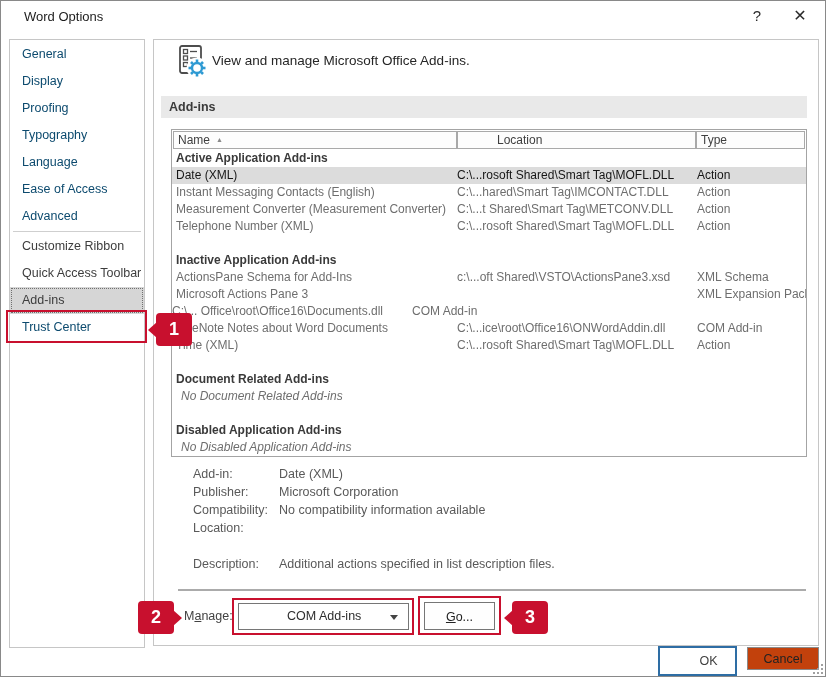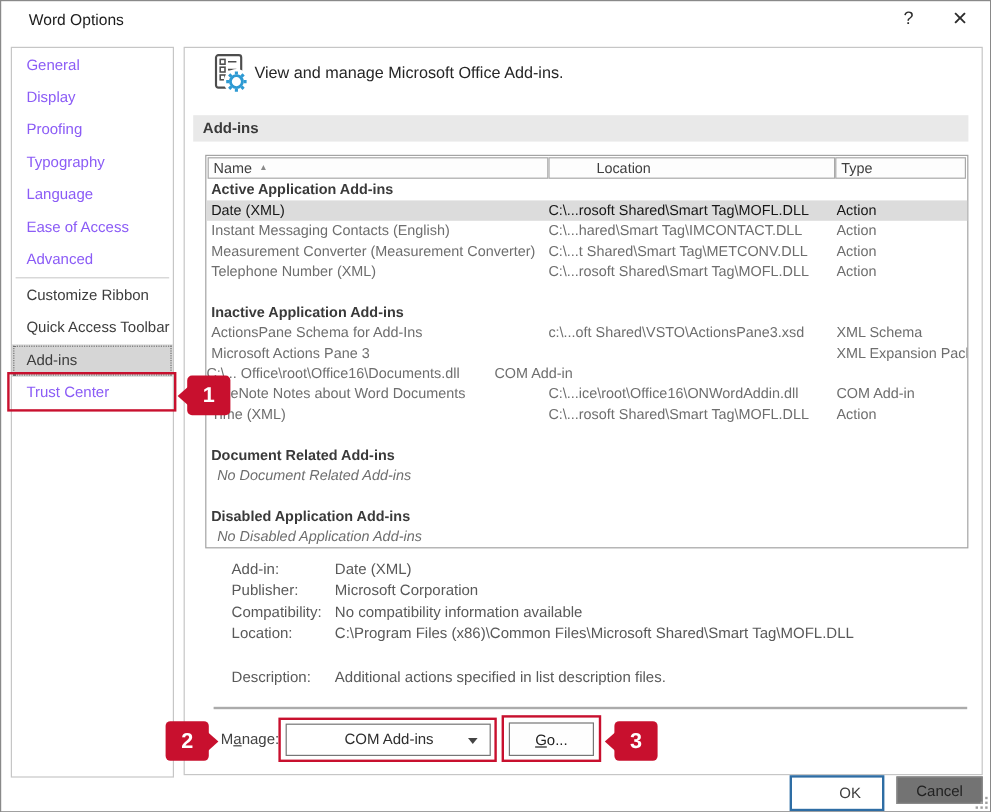--- a/index.html
+++ b/index.html
@@ -12,21 +12,21 @@
   .help-btn{position:absolute;left:746px;top:6px;width:20px;text-align:center;
     font-size:15px;color:#2b2b2b;cursor:default;}
   .close-btn{position:absolute;left:788px;top:5px;width:22px;text-align:center;
     font-size:16px;color:#2b2b2b;cursor:default;}
 
   
   .sidebar{position:absolute;left:8px;top:38px;width:136px;height:609px;
     box-sizing:border-box;border:1px solid #c6c6c6;padding-top:1px;background:#fff;}
   .sitem{height:27px;line-height:27px;padding-left:12px;font-size:12.5px;
     color:#3d3d3d;white-space:nowrap;cursor:default;}
-  .sitem.dis{color:#8b5cf6;}
+  .sitem.dis{color:#0c4a6e;}
   .sitem.selected{background:#d6d6d6;outline:1px dotted #707070;outline-offset:-2px;}
   .sep{border-top:1px solid #cfcfcf;margin:1px 3px;}
 
   
   .main{position:absolute;left:152px;top:38px;width:666px;height:607px;
     box-sizing:border-box;border:1px solid #c6c6c6;background:#fff;}
   .addins-icon{position:absolute;left:172px;top:42px;}
   .main-desc{position:absolute;left:211px;top:52px;font-size:13.5px;color:#262626;}
   .section-bar{position:absolute;left:160px;top:95px;width:646px;height:22px;
     background:#e9e9e9;line-height:22px;padding-left:8px;box-sizing:border-box;
@@ -70,21 +70,21 @@
     box-sizing:border-box;border:1px solid #767676;background:#fefefe;
     font-size:12.5px;color:#222;text-align:center;line-height:26px;cursor:default;
     font-family:"Liberation Sans",sans-serif;}
 
   
   .ok-btn{position:absolute;left:657px;top:645px;width:79px;height:30px;
     box-sizing:border-box;border:2px solid #2e6da4;background:#fff;
     font-size:12.5px;color:#404040;text-align:center;line-height:21px;cursor:default;
     font-family:"Liberation Sans",sans-serif;padding-left:28px;}
   .cancel-btn{position:absolute;left:746px;top:646px;width:72px;height:23px;
-    box-sizing:border-box;border:1px solid #8a8a8a;background:#737373;
+    box-sizing:border-box;border:1px solid #8a8a8a;background:#c2410c;
     font-size:12.5px;color:#222;text-align:center;line-height:21px;cursor:default;
     font-family:"Liberation Sans",sans-serif;}
   .grip{position:absolute;left:810px;top:661px;}
 
   
   .co-box{position:absolute;box-sizing:border-box;border:2px solid #C8102E;}
   .box1{left:5px;top:309px;width:141px;height:33px;}
   .box2{left:231px;top:597px;width:182px;height:37px;}
   .box3{left:417px;top:595px;width:83px;height:39px;}
   .badge{position:absolute;width:36px;height:33px;background:#C8102E;border-radius:4px;
@@ -226,21 +226,20 @@
     <div class="drow">
       <span class="dlabel">Publisher:</span>
       <span>Microsoft Corporation</span>
     </div>
     <div class="drow">
       <span class="dlabel">Compatibility:</span>
       <span>No compatibility information available</span>
     </div>
     <div class="drow">
       <span class="dlabel">Location:</span>
-      <span>C:\Program Files (x86)\Common Files\Microsoft Shared\Smart Tag\MOFL.DLL</span>
     </div>
     <div class="drow desc">
       <span class="dlabel">Description:</span>
       <span>Additional actions specified in list description files.</span>
     </div>
   </div>
 
   <div class="hsep"></div>
   <span class="manage-label"><span>M</span><u>a</u><span>nage:</span></span>
   <div class="manage-dd">

